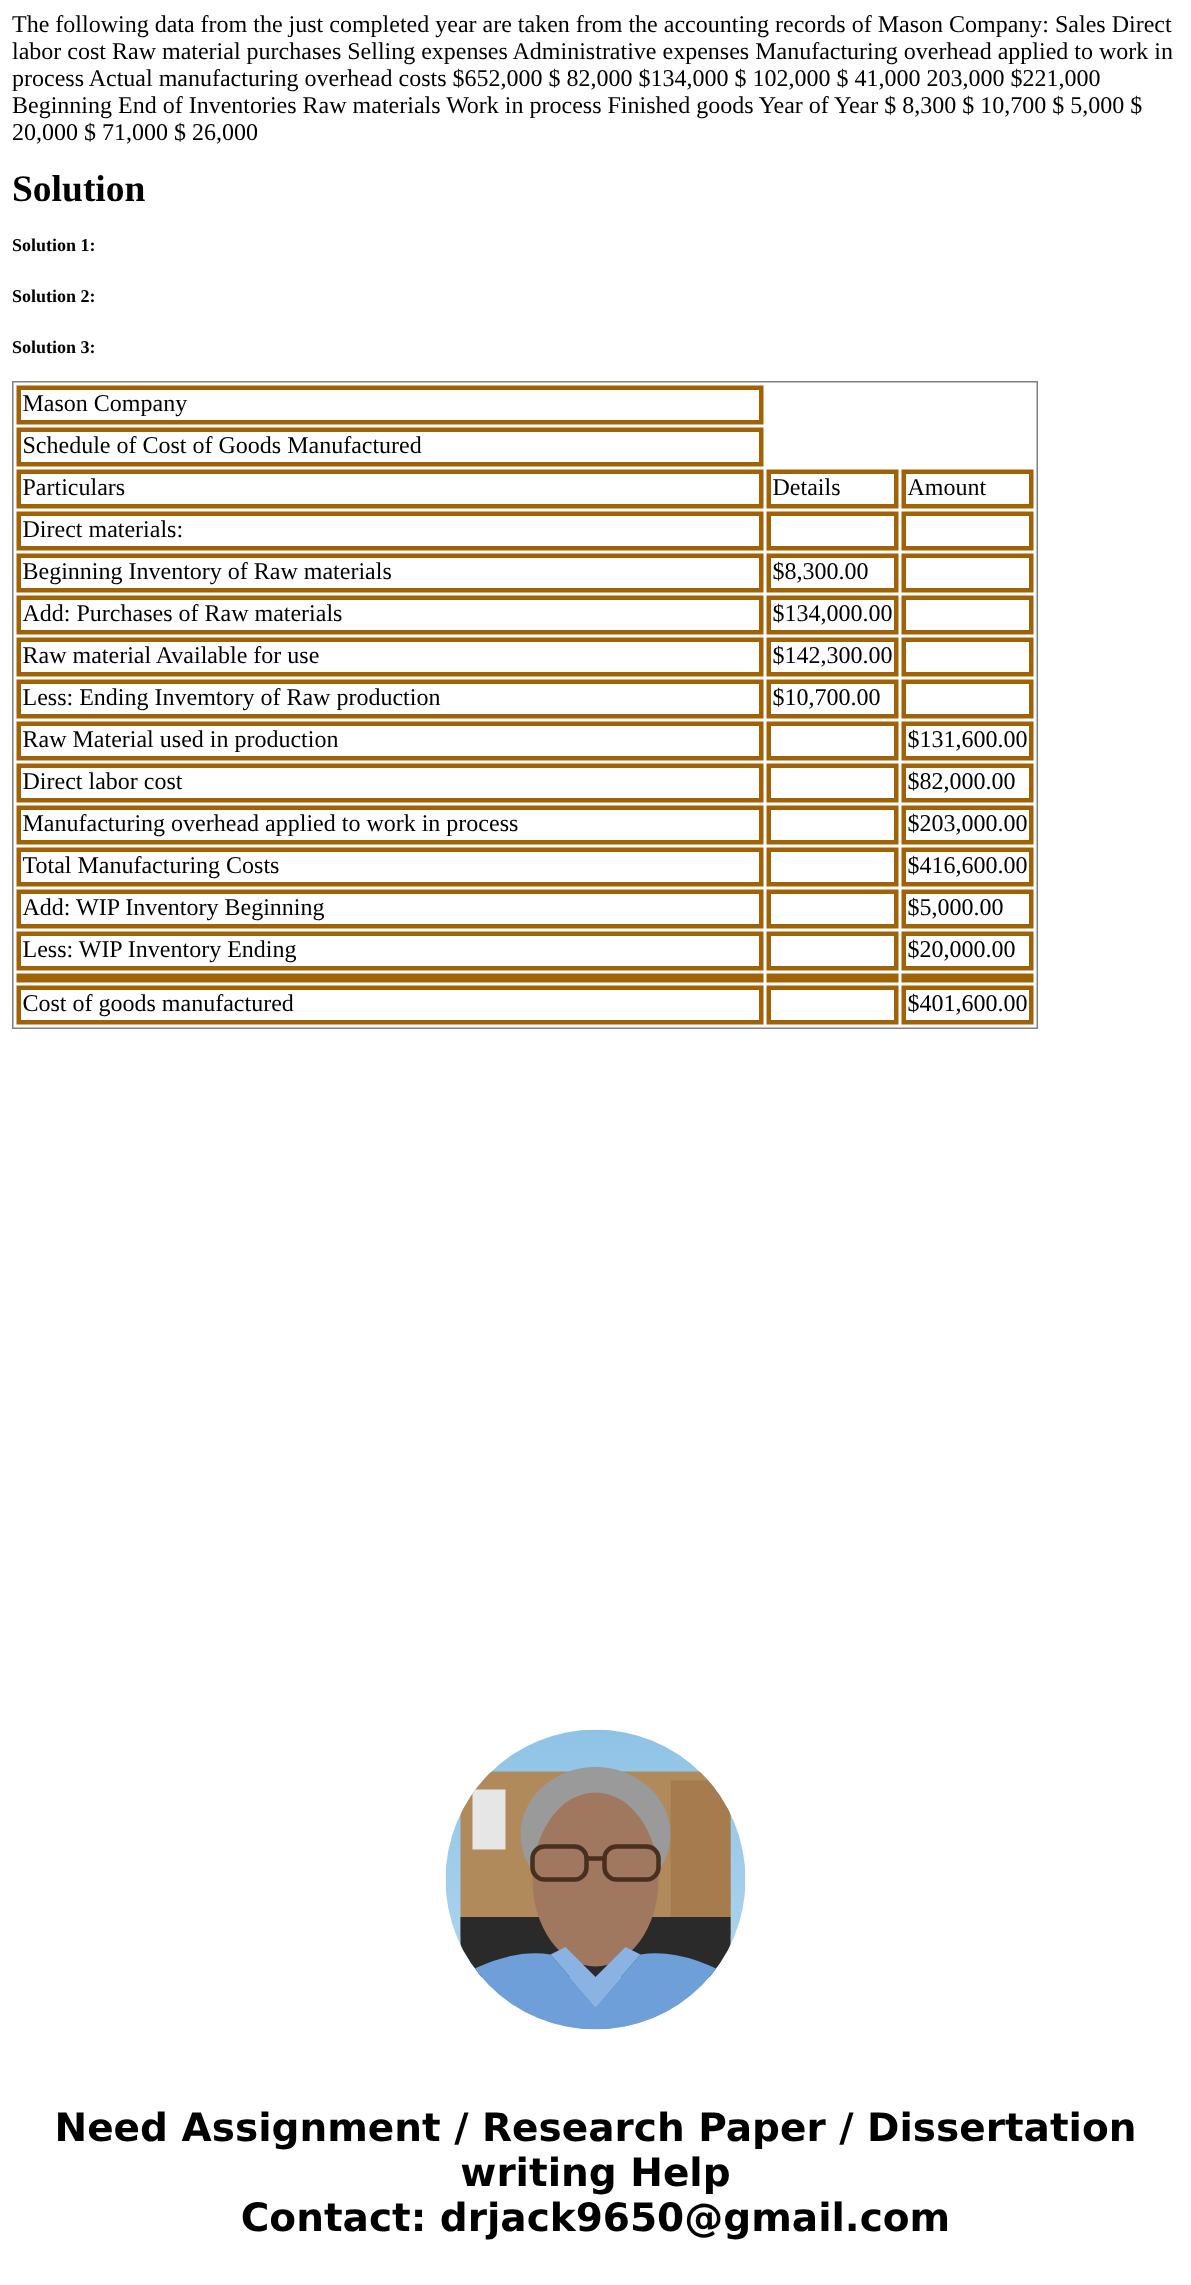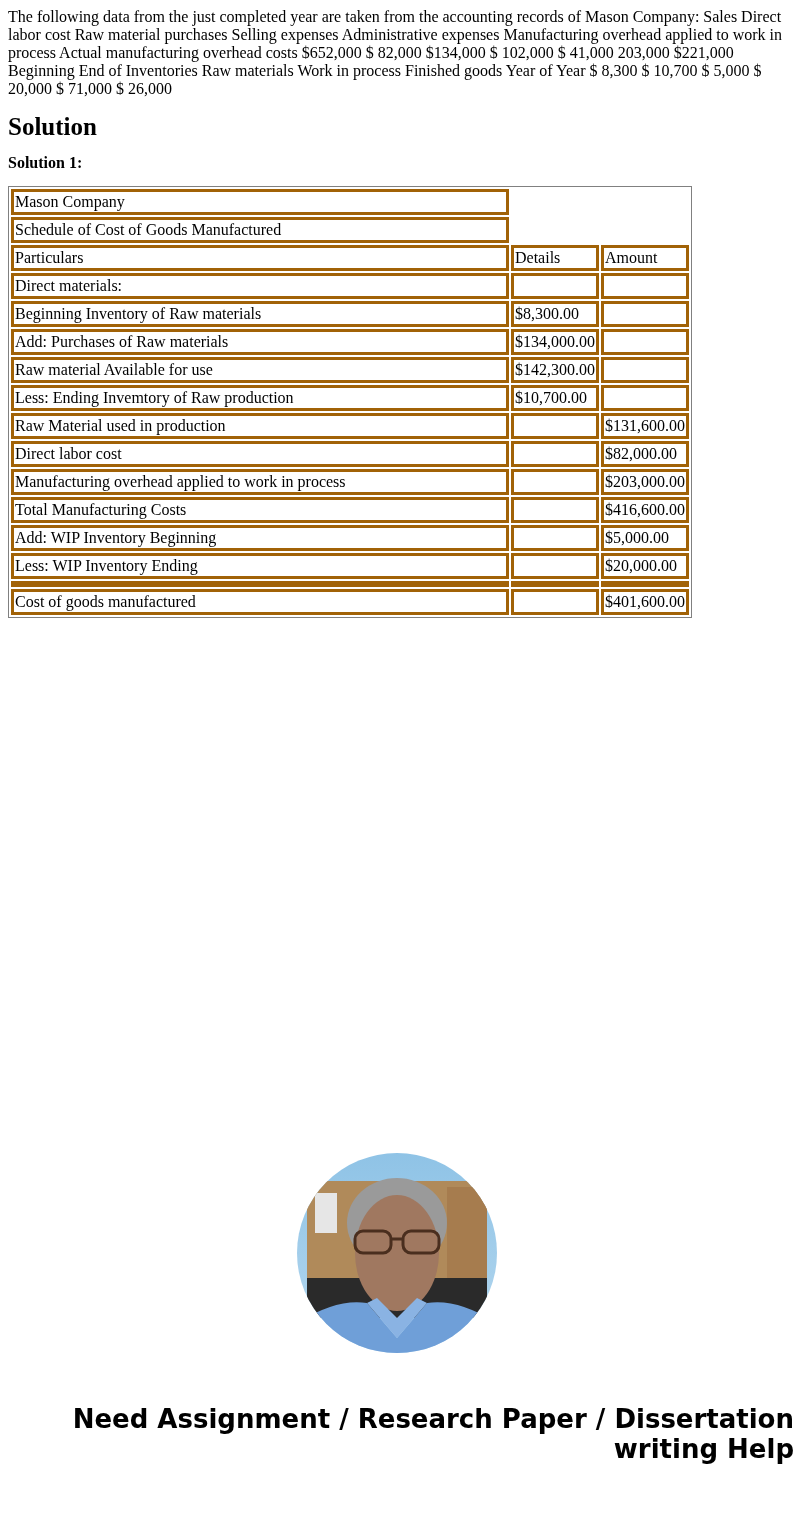--- a/index.html
+++ b/index.html
@@ -8,21 +8,21 @@
       height: 1523px;
       position: relative;
       font-family: "Liberation Serif", serif;
       font-size: 16px;
       color: #000;
       overflow: hidden;
     }
     .content { padding: 8px 12px 0 8px; }
     .intro { margin: 0; line-height: 18px; }
     h3 { font-size: 25px; font-weight: bold; margin: 18px 0 16px 0; line-height: 22px; }
-    h4 { font-size: 16px; font-weight: bold; margin: 0 0 16px 0; line-height: 18px; }
+    h4 { font-size: 12px; font-weight: bold; margin: 0 0 16px 0; line-height: 18px; }
     table.sched {
       border: 1px solid #808080;
       border-spacing: 2px;
       border-collapse: separate;
       margin-top: -2px;
     }
     table.sched td {
       border: 3px solid #a16207;
       padding: 1px;
       line-height: 18px;
@@ -41,35 +41,37 @@
       width: 200px;
       height: 200px;
       border-radius: 50%;
       overflow: hidden;
     }
     .promo {
       position: absolute;
       left: 0;
       top: 1404px;
       width: 794px;
-      text-align: right;
+      text-align: center;
       font-family: "DejaVu Sans", sans-serif;
       font-weight: bold;
       font-size: 26px;
       line-height: 30px;
     }
   </style>
 </head>
 <body>
 
 <div class="content">
   <p class="intro">The following data from the just completed year are taken from the accounting records of Mason Company: Sales Direct labor cost Raw material purchases Selling expenses Administrative expenses Manufacturing overhead applied to work in process Actual manufacturing overhead costs $652,000 $ 82,000 $134,000 $ 102,000 $ 41,000 203,000 $221,000 Beginning End of Inventories Raw materials Work in process Finished goods Year of Year $ 8,300 $ 10,700 $ 5,000 $ 20,000 $ 71,000 $ 26,000</p>
 
   <h3>Solution</h3>
   <h4>Solution 1:</h4>
+  <h4>Solution 2:</h4>
+  <h4>Solution 3:</h4>
 
   <table class="sched">
     <tbody>
       <tr>
         <td class="col1">Mason Company</td>
         <td class="noborder" colspan="2" rowspan="2"></td>
       </tr>
       <tr>
         <td class="col1">Schedule of Cost of Goods Manufactured</td>
       </tr>
@@ -166,13 +168,14 @@
     <rect x="106" y="78" width="36" height="22" rx="8" fill="none" stroke="#4a2e1e" stroke-width="3"></rect>
     <line x1="94" y1="86" x2="106" y2="86" stroke="#4a2e1e" stroke-width="3"></line>
     <path d="M0 200 L0 170 Q40 145 70 150 L100 185 L130 150 Q160 145 200 170 L200 200 Z" fill="#6f9fd8"></path>
     <path d="M70 150 L100 185 L130 150 L120 145 L100 165 L80 145 Z" fill="#8ab3e3"></path>
   </svg>
 </div>
 
 <div class="promo">
   <div>Need Assignment / Research Paper / Dissertation</div>
   <div>writing Help</div>
+  <div>Contact: drjack9650@gmail.com</div>
 </div>
 
 </body></html>

